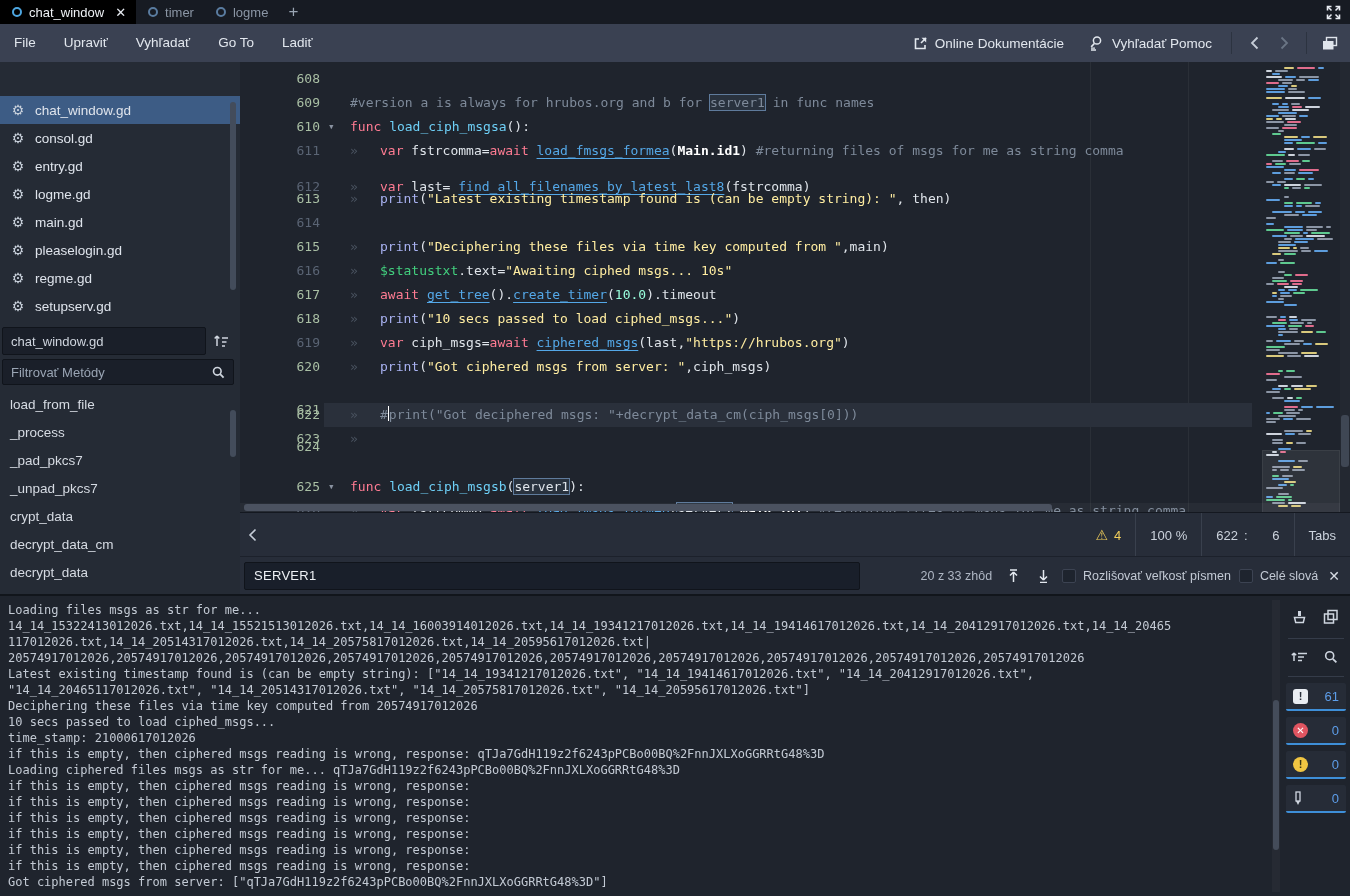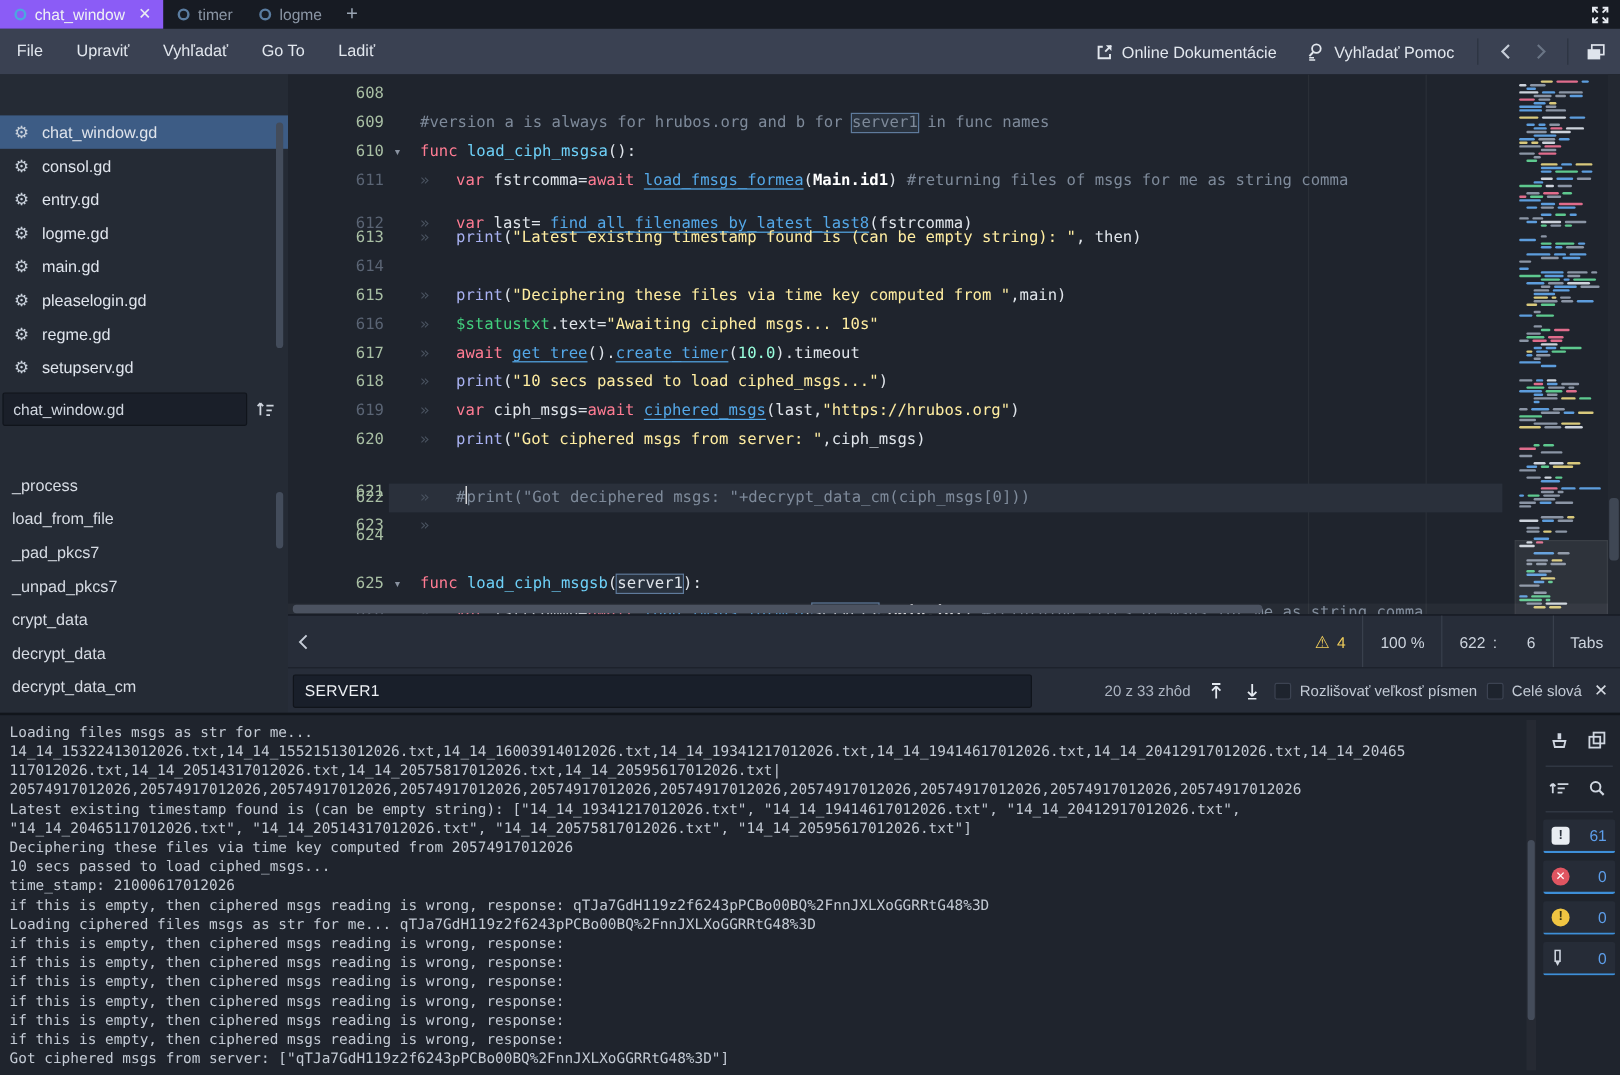--- a/index.html
+++ b/index.html
@@ -3,21 +3,21 @@
 <meta charset="utf-8">
 <style>
   * { margin:0; padding:0; box-sizing:border-box; }
   html,body { background:#11151c; }
   body { font-family:"Liberation Sans","DejaVu Sans",sans-serif; }
   #app { position:relative; width:1350px; height:896px; overflow:hidden; background:#1f242d; color:#dfe4ec; }
 
   
   .tabstrip { position:absolute; left:0; top:0; width:1350px; height:24px; background:#171b23; display:flex; align-items:stretch; }
   .tab { display:flex; align-items:center; gap:7px; padding:0 10px 0 12px; font-size:13px; color:#8b96a5; cursor:default; }
-  .tab.active { background:#8b5cf6; color:#eef1f5; }
+  .tab.active { background:#000000; color:#eef1f5; }
   .tab .circ { width:10px; height:10px; border:2px solid #5a7ca0; border-radius:50%; flex:0 0 auto; }
   .tab.active .circ { border-color:#4da6e0; }
   .tab .closex { font-size:13px; color:#e8ecf2; margin-left:4px; font-weight:bold; }
   .newtab { display:flex; align-items:center; padding:0 10px; color:#9aa5b3; font-size:17px; }
   .fsbtn { position:absolute; right:8px; top:4px; width:17px; height:17px; }
 
   
   .menubar { position:absolute; left:0; top:24px; width:1350px; height:38px; background:#3a4152; display:flex; align-items:center; font-size:13.5px; color:#e2e7ee; }
   .menu-item { padding:0 14px; line-height:38px; }
   .mb-right { position:absolute; right:6px; top:0; height:38px; display:flex; align-items:center; gap:4px; }
@@ -227,28 +227,35 @@
     <div class="cur-script">
         <span>chat_window.gd</span>
       </div>
     <div class="sortbtn">
       <svg class="ic" width="16" height="14" viewBox="0 0 16 14">
         <path d="M4 12V2M4 2L1.7 4.5M4 2l2.3 2.5" stroke="#cfd5de" stroke-width="1.5" fill="none"></path>
         <path d="M9 4h6M9 8h4.5M9 12h3" stroke="#cfd5de" stroke-width="1.5"></path>
       </svg>
     </div>
 
+    <div class="s-input" style="top:297px; width:232px;">
+      <span class="ph">Filtrovať Metódy</span>
+      <svg class="ic" width="13" height="13" viewBox="0 0 13 13">
+        <circle cx="5.3" cy="5.3" r="3.8" stroke="#cfd5de" stroke-width="1.6" fill="none"></circle>
+        <path d="M8.2 8.2l3.4 3.4" stroke="#cfd5de" stroke-width="1.8"></path>
+      </svg>
+    </div>
     <div id="methodlist" class="list" style="top:328px; height:204px;">
+        <div class="mlist-item">load_from_file</div>
         <div class="mlist-item">_process</div>
-        <div class="mlist-item">load_from_file</div>
         <div class="mlist-item">_pad_pkcs7</div>
         <div class="mlist-item">_unpad_pkcs7</div>
         <div class="mlist-item">crypt_data</div>
+        <div class="mlist-item">decrypt_data_cm</div>
         <div class="mlist-item">decrypt_data</div>
-        <div class="mlist-item">decrypt_data_cm</div>
       </div>
     <div class="sbar" style="right:4px; top:348px; height:47px;"></div>
   </div>
 
   <div class="editor">
     <div class="codearea">
       <div class="guide" style="left:850px;"></div>
       <div class="guide" style="left:948px;"></div>
       <div id="codelines">
           <div class="cline" style="top: 5px;"><span class="ln safe">608</span><span class="ctext"></span></div>

